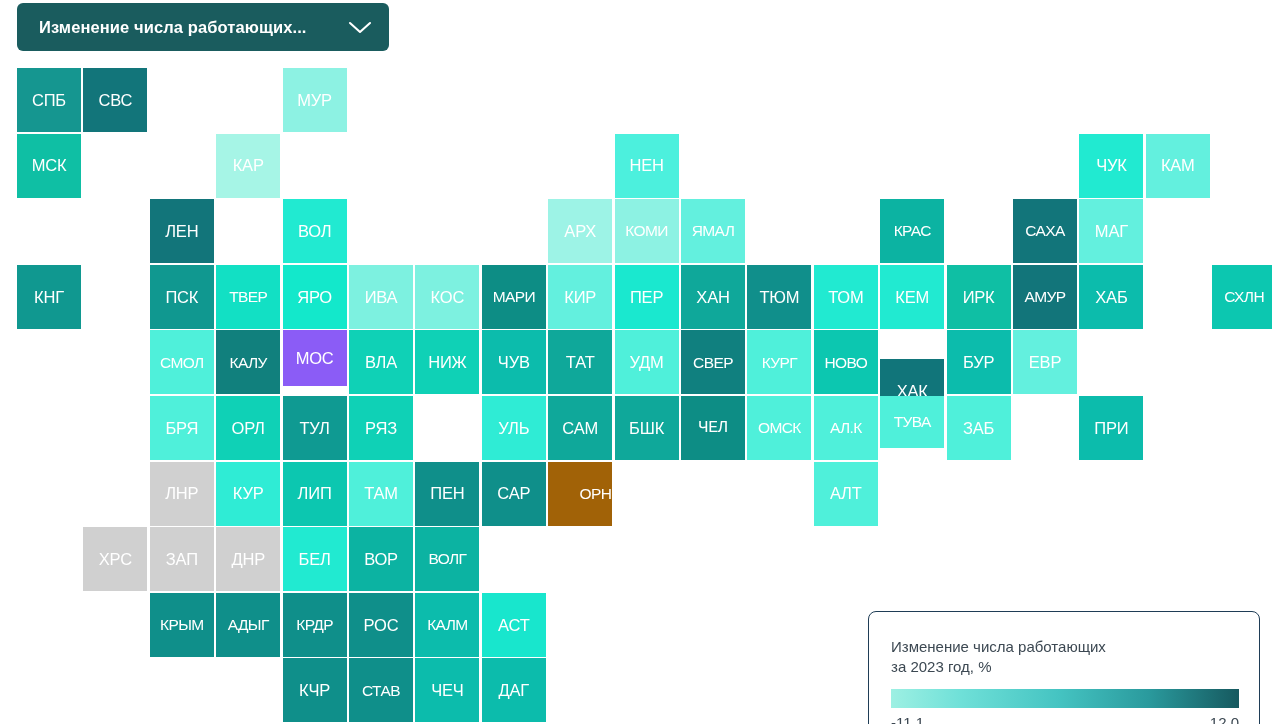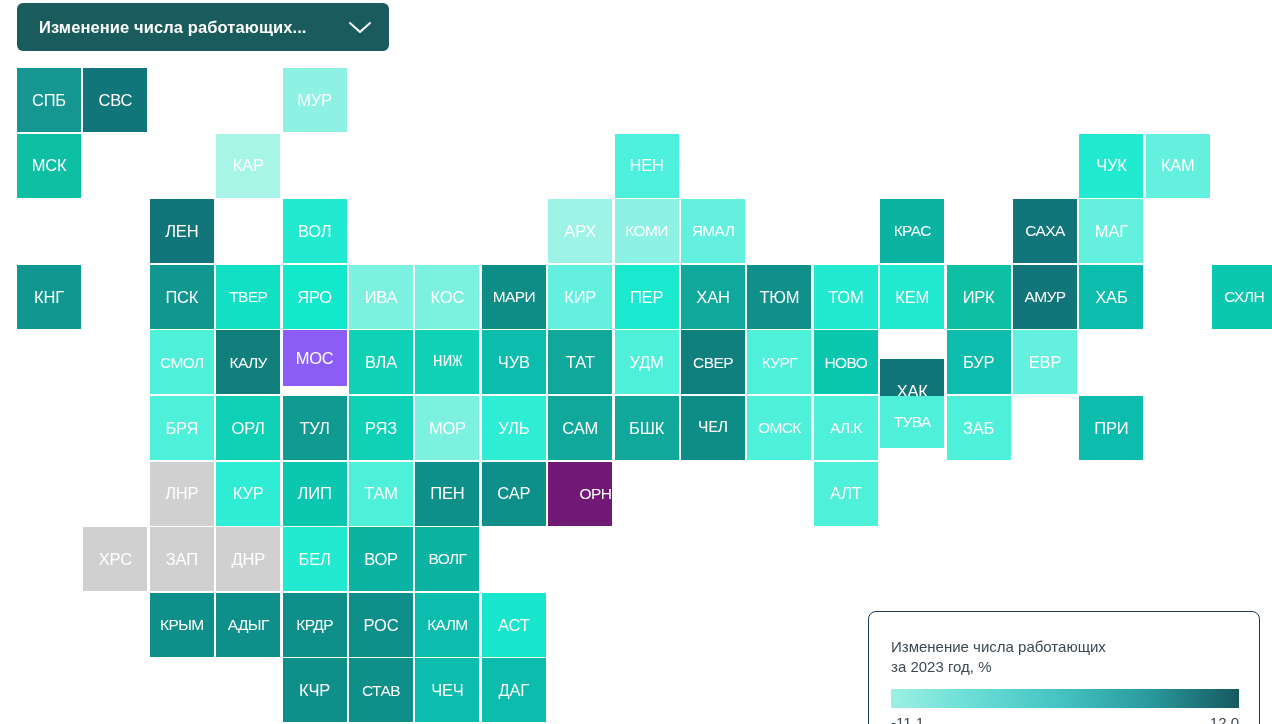--- a/index.html
+++ b/index.html
@@ -223,21 +223,21 @@
     </div>
     <div class="tile" style="left: 216.2px; top: 330.4px; width: 64px; height: 64px; background: rgb(17, 128, 125);">
       <span class="tile-label" style="font-size: 15.5px; letter-spacing: -0.6px;">КАЛУ</span>
     </div>
     <div class="tile" style="left: 282.6px; top: 330.4px; width: 64px; height: 56px; background: #8b5cf6;">
       <span class="tile-label">МОС</span>
     </div>
     <div class="tile" style="left: 349px; top: 330.4px; width: 64px; height: 64px; background: rgb(15, 209, 182);">
       <span class="tile-label">ВЛА</span>
     </div>
-    <div class="tile" style="left: 415.4px; top: 330.4px; width: 64px; height: 64px; background: rgb(15, 209, 182); font-family: Liberation Mono, monospace;">
+    <div class="tile" style="left: 415.4px; top: 330.4px; width: 64px; height: 64px; background: rgb(15, 209, 182);">
       <span class="tile-label">НИЖ</span>
     </div>
     <div class="tile" style="left: 481.8px; top: 330.4px; width: 64px; height: 64px; background: rgb(12, 188, 172);">
       <span class="tile-label">ЧУВ</span>
     </div>
     <div class="tile" style="left: 548.2px; top: 330.4px; width: 64px; height: 64px; background: rgb(15, 168, 154);">
       <span class="tile-label">ТАТ</span>
     </div>
     <div class="tile" style="left: 614.6px; top: 330.4px; width: 64px; height: 64px; background: rgb(79, 240, 218);">
       <span class="tile-label">УДМ</span>
@@ -265,23 +265,20 @@
     </div>
     <div class="tile" style="left: 216.2px; top: 396px; width: 64px; height: 64px; background: rgb(15, 209, 182);">
       <span class="tile-label">ОРЛ</span>
     </div>
     <div class="tile" style="left: 282.6px; top: 396px; width: 64px; height: 64px; background: rgb(15, 154, 146);">
       <span class="tile-label">ТУЛ</span>
     </div>
     <div class="tile" style="left: 349px; top: 396px; width: 64px; height: 64px; background: rgb(15, 209, 182);">
       <span class="tile-label">РЯЗ</span>
     </div>
-    <div class="tile" style="left: 415.4px; top: 396px; width: 64px; height: 64px; background: rgb(125, 241, 224);">
-      <span class="tile-label">МОР</span>
-    </div>
     <div class="tile" style="left: 481.8px; top: 396px; width: 64px; height: 64px; background: rgb(47, 236, 213);">
       <span class="tile-label">УЛЬ</span>
     </div>
     <div class="tile" style="left: 548.2px; top: 396px; width: 64px; height: 64px; background: rgb(15, 168, 154);">
       <span class="tile-label">САМ</span>
     </div>
     <div class="tile" style="left: 614.6px; top: 396px; width: 64px; height: 64px; background: rgb(15, 168, 154);">
       <span class="tile-label">БШК</span>
     </div>
     <div class="tile" style="left: 681px; top: 396px; width: 64px; height: 64px; background: rgb(13, 141, 133); font-family: Liberation Mono, monospace;">
@@ -313,21 +310,21 @@
     </div>
     <div class="tile" style="left: 349px; top: 461.6px; width: 64px; height: 64px; background: rgb(79, 240, 218);">
       <span class="tile-label">ТАМ</span>
     </div>
     <div class="tile" style="left: 415.4px; top: 461.6px; width: 64px; height: 64px; background: rgb(15, 143, 138);">
       <span class="tile-label">ПЕН</span>
     </div>
     <div class="tile" style="left: 481.8px; top: 461.6px; width: 64px; height: 64px; background: rgb(15, 143, 138);">
       <span class="tile-label">САР</span>
     </div>
-    <div class="tile" style="left: 548.2px; top: 461.6px; width: 64px; height: 64px; background: #701a75; padding-left: 40px;">
+    <div class="tile" style="left: 548.2px; top: 461.6px; width: 64px; height: 64px; background: #a16207; padding-left: 40px;">
       <span class="tile-label" style="font-size: 15.5px; letter-spacing: -0.6px;">ОРНБ</span>
     </div>
     <div class="tile" style="left: 813.8px; top: 461.6px; width: 64px; height: 64px; background: rgb(79, 240, 218);">
       <span class="tile-label">АЛТ</span>
     </div>
     <div class="tile" style="left: 83.4px; top: 527.2px; width: 64px; height: 64px; background: rgb(208, 208, 208);">
       <span class="tile-label">ХРС</span>
     </div>
     <div class="tile" style="left: 149.8px; top: 527.2px; width: 64px; height: 64px; background: rgb(208, 208, 208);">
       <span class="tile-label">ЗАП</span>

